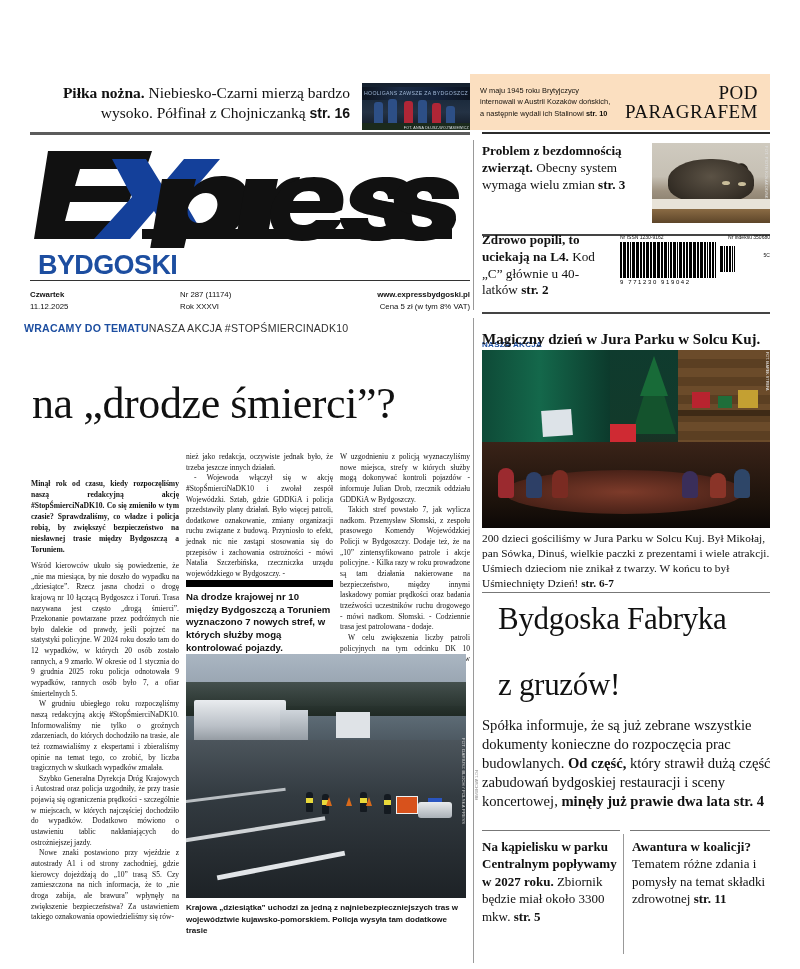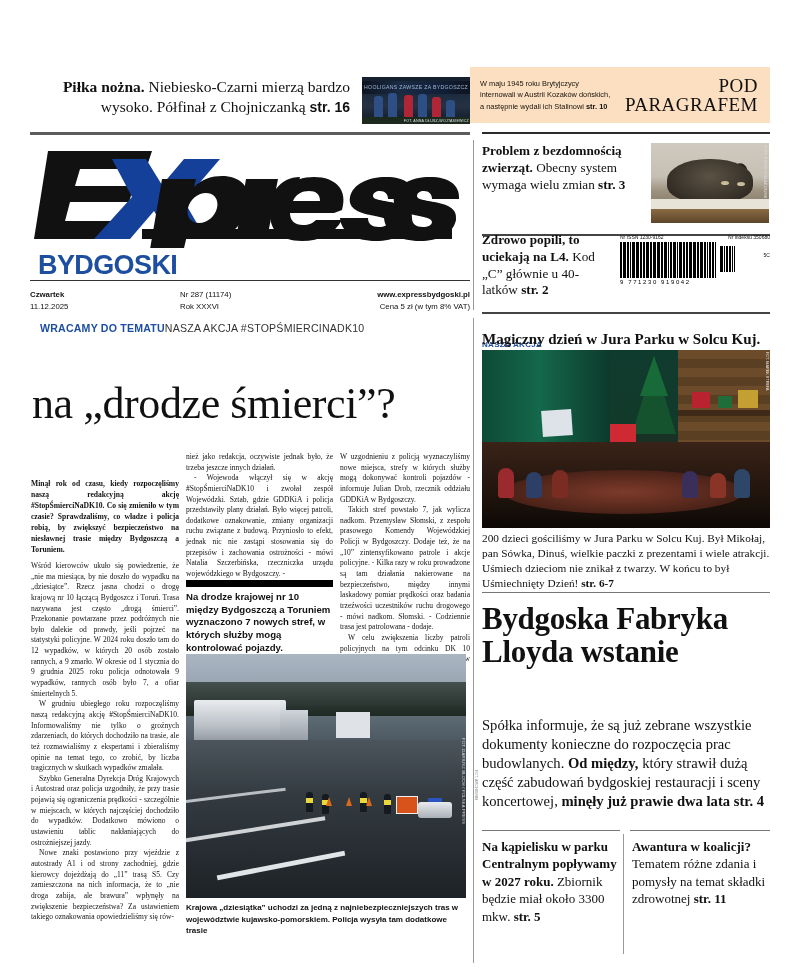--- a/index.html
+++ b/index.html
@@ -8,21 +8,21 @@
     background: #ffffff;
     font-family: "Liberation Serif", serif;
     color: #111;
     overflow: hidden;
   }
   .page { position: relative; width: 800px; height: 969px; background:#fff; }
 
   
   .topstrip {
     position:absolute; left:30px; top:60px; width:740px; height:70px;
-    display:flex; align-items:center;
+    display:flex; align-items:flex-end;
   }
   .topleft {
     width:440px; display:flex; align-items:flex-start; gap:8px; padding-top:10px;
   }
   .topleft-text {
     flex:1; text-align:right; font-size:15.5px; line-height:1.32;
     font-family:"Liberation Serif", serif; padding-right:4px;
   }
   .topleft-text b { font-weight:bold; }
   .topleft-text .pg { font-family:"Liberation Sans", sans-serif; font-weight:bold; font-size:14px;}
@@ -93,21 +93,21 @@
   }
   .infoline .c1{width:150px;}
   .infoline .c2{width:150px;}
   .infoline .c3{flex:1;text-align:right;}
   .infoline .bold{font-weight:bold;}
 
   
   .vrule-1 { position:absolute; left:473px; top:140px; width:1px; height:170px; background:#999; }
   .teaser-cat {
     position:absolute; left:482px; top:143px; width:288px; height:98px;
-    display:flex; gap:9px;
+    display:flex; gap:9px;justify-content:space-between;
   }
   .teaser-cat-text {
     width:160px; font-family:"Liberation Serif", serif; font-size:13.2px; line-height:1.27;
   }
   .teaser-cat-text b{font-weight:bold;}
   .catphoto {
     width:118px; height:80px; position:relative; overflow:hidden;
     background:linear-gradient(180deg,#cfcabf 0%,#c6c0b4 42%,#9d917f 60%,#6e6354 100%);
   }
   .catphoto .body {
@@ -143,21 +143,21 @@
   .bc-main span, .bc-add span { display:block; background:#000; }
   .bc-digits {
     font-family:"Liberation Sans",sans-serif; font-size:6px; letter-spacing:1.6px;
     margin-top:1px; color:#000;
   }
   .bc-5c{ position:absolute; right:0; top:10px; font-family:"Liberation Sans",sans-serif; font-size:5px;}
   .hrule-r2 { position:absolute; left:482px; top:312px; width:288px; height:1.5px; background:#444; }
 
   
   .kicker {
-    position:absolute; left:40px; top:322px; width:436px;
+    position:absolute; left:24px; top:322px; width:436px;
     font-family:"Liberation Sans", sans-serif; font-size:10.6px; letter-spacing:.2px;
   }
   .kicker .k1{ color:#1d4ea0; font-weight:bold; }
   .kicker .k2{ color:#333; }
   .headline {
     position:absolute; left:32px; top:332px; width:440px;
     font-family:"Liberation Serif", serif; font-size:44px; line-height:1.08;
     font-weight:normal; color:#111; letter-spacing:-0.4px;
   }
   .vrule-2 { position:absolute; left:473px; top:318px; width:1px; height:645px; background:#9a9a9a; }
@@ -198,22 +198,22 @@
   .jura-cred{position:absolute;right:1px;top:2px;font-family:"Liberation Sans",sans-serif;font-size:3.8px;color:#eee;writing-mode:vertical-rl;}
 
   .jura-cap {
     position:absolute; left:482px; top:531px; width:290px;
     font-family:"Liberation Serif", serif; font-size:11.3px; line-height:1.33; color:#111;
   }
   .jura-cap b{font-weight:bold;}
   .hrule-r3 { position:absolute; left:482px; top:592px; width:288px; height:1.2px; background:#777; }
 
   .lloyd-head {
-    position:absolute; left:482px; top:602px; width:292px;
-    font-family:"Liberation Serif", serif; font-weight:bold; font-size:31px;
+    position:absolute; left:498px; top:602px; width:292px;
+    font-family:"Liberation Serif", serif; font-weight:normal; font-size:31px;
     line-height:1.07; color:#111; letter-spacing:-0.3px;
   }
   .lloyd-body {
     position:absolute; left:482px; top:716px; width:292px;
     font-family:"Liberation Serif", serif; font-size:14.6px; line-height:1.3; color:#111;
   }
   .lloyd-body b{font-weight:bold;}
   .lloyd-cred{
     position:absolute; left:474px; top:770px;
     font-family:"Liberation Sans",sans-serif; font-size:3.8px; color:#888;
@@ -459,21 +459,21 @@
     <span>na „drodze śmierci”?</span>
   </h1>
   <div class="vrule-2"></div>
 
 
   <div class="col col1">
     <p class="lead">Minął rok od czasu, kiedy rozpoczęliśmy naszą redakcyjną akcję #StopŚmierciNaDK10. Co się zmieniło w tym czasie? Sprawdzaliśmy, co władze i policja robią, by zwiększyć bezpieczeństwo na niesławnej trasie między Bydgoszczą a Toruniem.</p>
     <p class="noind">Wśród kierowców ukuło się powiedzenie, że „nie ma miesiąca, by nie doszło do wypadku na „dziesiątce”. Rzecz jasna chodzi o drogę krajową nr 10 łączącą Bydgoszcz i Toruń. Trasa nazywana jest często „drogą śmierci”. Przekonanie powtarzane przez podróżnych nie było dalekie od prawdy, jeśli pojrzeć na statystyki policyjne. W 2024 roku doszło tam do 12 wypadków, w których 20 osób zostało rannych, a 9 zmarło. W okresie od 1 stycznia do 9 grudnia 2025 roku policja odnotowała 9 wypadków, rannych osób było 7, a ofiar śmiertelnych 5.</p>
     <p>W grudniu ubiegłego roku rozpoczęliśmy naszą redakcyjną akcję #StopŚmierciNaDK10. Informowaliśmy nie tylko o groźnych zdarzeniach, do których dochodziło na trasie, ale też rozmawialiśmy z ekspertami i zbieraliśmy opinie na temat tego, co zrobić, by liczba tragicznych w skutkach wypadków zmalała.</p>
     <p>Szybko Generalna Dyrekcja Dróg Krajowych i Autostrad oraz policja uzgodniły, że przy trasie pojawią się ograniczenia prędkości - szczególnie w miejscach, w których najczęściej dochodziło do wypadków. Dodatkowo mówiono o ustawieniu tablic nakłaniających do ostrożniejszej jazdy.</p>
-    <p>Nowe znaki postawiono przy wjeździe z autostrady A1 i od strony zachodniej, gdzie kierowcy dojeżdżają do „11” trasą S5. Czy zamieszczona na nich informacja, że to „nie droga zabija, ale brawura” wpłynęły na zwiększenie bezpieczeństwa? Za ustawieniem takiego oznakowania opowiedzieliśmy się rów-</p>
+    <p>Nowe znaki postawiono przy wjeździe z autostrady A1 i od strony zachodniej, gdzie kierowcy dojeżdżają do „10” trasą S5. Czy zamieszczona na nich informacja, że to „nie droga zabija, ale brawura” wpłynęły na zwiększenie bezpieczeństwa? Za ustawieniem takiego oznakowania opowiedzieliśmy się rów-</p>
   </div>
 
   <div class="col col2">
     <p class="noind">nież jako redakcja, oczywiste jednak było, że trzeba jeszcze innych działań.</p>
     <p>- Wojewoda włączył się w akcję #StopŚmierciNaDK10 i zwołał zespół Wojewódzki. Sztab, gdzie GDDKiA i policja przedstawiły plany działań. Było więcej patroli, dodatkowe oznakowanie, zmiany organizacji ruchu związane z budową. Przyniosło to efekt, jednak nic nie zastąpi stosowania się do przepisów i zachowania ostrożności - mówi Natalia Szczerbińska, rzeczniczka urzędu wojewódzkiego w Bydgoszczy. -</p>
   </div>
 
   <div class="quotebox">
     <div class="blk"></div>
     <div class="txt">Na drodze krajowej nr 10 między Bydgoszczą a Toruniem wyznaczono 7 nowych stref, w których służby mogą kontrolować pojazdy.</div>
@@ -531,24 +531,25 @@
     <div class="kid k6"></div>
     <div class="jura-cred">FOT. MAREK STREFA</div>
   </div>
   <div class="jura-cap">
     <span>200 dzieci gościliśmy w Jura Parku w Solcu Kuj. Był Mikołaj, pan Sówka, Dinuś, wielkie paczki z prezentami i wiele atrakcji. Uśmiech dzieciom nie znikał z twarzy. W końcu to był Uśmiechnięty Dzień! </span><b>str. 6-7</b>
   </div>
   <div class="hrule-r3"></div>
 
   <div class="lloyd-head">
     <span>Bydgoska Fabryka</span><br>
-    <span>Lloyda wstanie</span><br>
+    <br>
+    <span>z gruzów!</span>
   </div>
   <div class="lloyd-body">
-    <span>Spółka informuje, że są już zebrane wszystkie dokumenty konieczne do rozpoczęcia prac budowlanych. </span><b>Od między,</b><span> który strawił dużą część zabudowań bydgoskiej restauracji i sceny koncertowej, </span><b>minęły już prawie dwa lata str. 4</b>
+    <span>Spółka informuje, że są już zebrane wszystkie dokumenty konieczne do rozpoczęcia prac budowlanych. </span><b>Od część,</b><span> który strawił dużą część zabudowań bydgoskiej restauracji i sceny koncertowej, </span><b>minęły już prawie dwa lata str. 4</b>
   </div>
   <div class="lloyd-cred">FOT. ARCHIWUM</div>
 
   <div class="hrule-r4a"></div>
   <div class="hrule-r4b"></div>
   <div class="vrule-3"></div>
 
   <div class="box-bl">
     <b>Na kąpielisku w parku Centralnym popływamy w 2027 roku.</b><span> Zbiornik będzie miał około 3300 mkw. </span><b>str. 5</b>
   </div>

